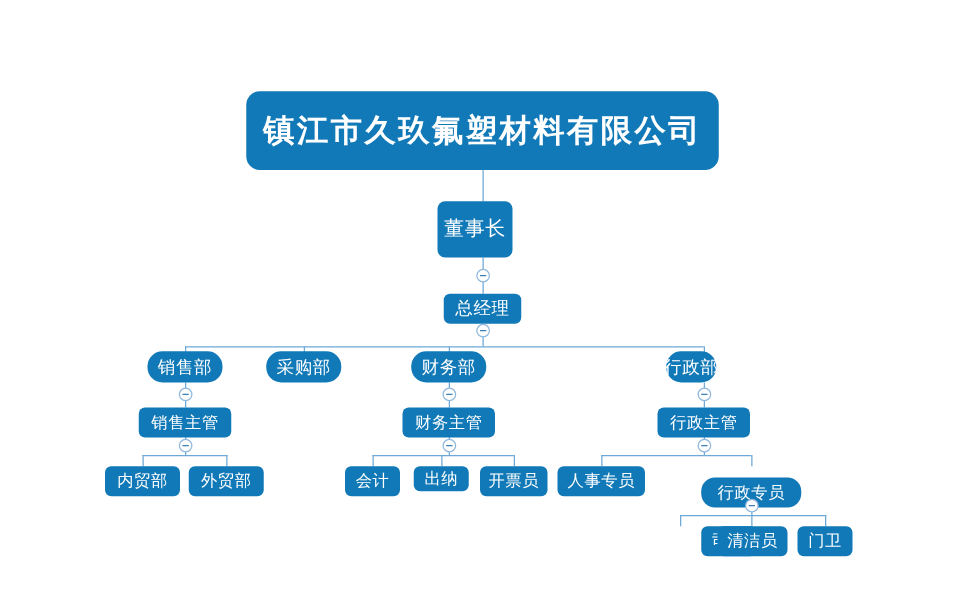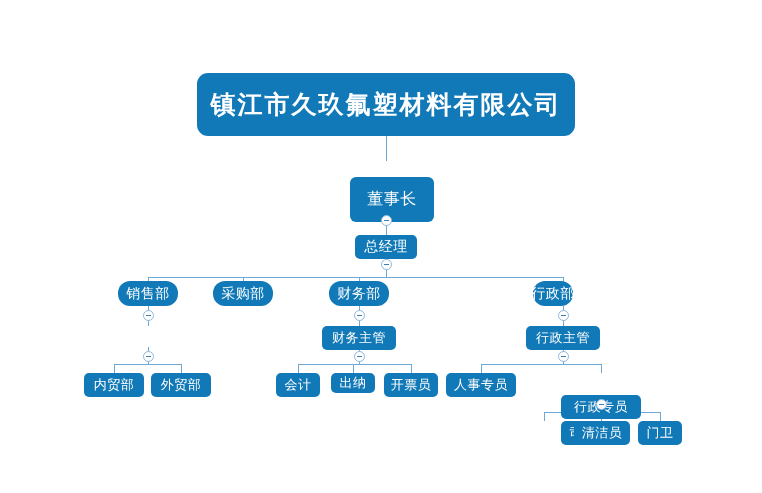--- a/index.html
+++ b/index.html
@@ -128,41 +128,42 @@
   <div class="conn v" style="left:601px; top:364px; height:9px;"></div>
 
   <div class="conn v" style="left:601px; top:397px; height:15px;"></div>
   <div class="conn h" style="left:544px; top:412px; width:117px;"></div>
   <div class="conn v" style="left:544px; top:412px; height:9px;"></div>
   <div class="conn v" style="left:601px; top:412px; height:9px;"></div>
   <div class="conn v" style="left:660px; top:412px; height:9px;"></div>
 
   <div class="node root" style="left:197px; top:73px; width:378px; height:63px;">镇江市久玖氟塑材料有限公司</div>
 
-  <div class="node lvl2" style="left:350px; top:177px; width:84px; height:45px;text-align:right;">董事长</div>
+  <div class="node lvl2" style="left:350px; top:161px; width:60px; height:45px;text-align:right;">董事长</div>
 
   <div class="node lvl3" style="left:355px; top:235px; width:62px; height:24px;">总经理</div>
 
   <div class="node lvl4" style="left:118px; top:281px; width:60px; height:25px;">销售部</div>
   <div class="node lvl4" style="left:213px; top:281px; width:60px; height:25px;">采购部</div>
   <div class="node lvl4" style="left:329px; top:281px; width:60px; height:25px;">财务部</div>
   <div class="node lvl4" style="left:533px; top:281px; width:40px; height:25px;">行政部</div>
 
+  <div class="node lvl5" style="left:111px; top:326px; width:74px; height:24px;">销售主管</div>
   <div class="node lvl5" style="left:322px; top:326px; width:74px; height:24px;">财务主管</div>
   <div class="node lvl5" style="left:526px; top:326px; width:74px; height:24px;">行政主管</div>
 
   <div class="node lvl6" style="left:84px; top:373px; width:60px; height:24px;">内贸部</div>
   <div class="node lvl6" style="left:151px; top:373px; width:60px; height:24px;">外贸部</div>
 
   <div class="node lvl6" style="left:276px; top:373px; width:44px; height:24px;">会计</div>
   <div class="node lvl6" style="left:331px; top:373px; width:44px; height:20px;">出纳</div>
   <div class="node lvl6" style="left:384px; top:373px; width:54px; height:24px;">开票员</div>
 
   <div class="node lvl6" style="left:446px; top:373px; width:70px; height:24px;">人事专员</div>
-  <div class="node lvl6" style="left:561px; top:395px; width:80px; height:24px;">行政专员</div>
+  <div class="node lvl6" style="left:561px; top:382px; width:80px; height:24px;border-radius:11px;">行政专员</div>
 
   <div class="node lvl6" style="left:522px; top:421px; width:44px; height:24px;margin-left:39px;">司机</div>
   <div class="node lvl6" style="left:574px; top:421px; width:56px; height:24px;">清洁员</div>
   <div class="node lvl6" style="left:638px; top:421px; width:44px; height:24px;">门卫</div>
 
   <div class="handle" style="left:381px; top:215px;"></div>
   <div class="handle" style="left:381px; top:259px;"></div>
   <div class="handle" style="left:143px; top:310px;"></div>
   <div class="handle" style="left:354px; top:310px;"></div>
   <div class="handle" style="left:558px; top:310px;"></div>

